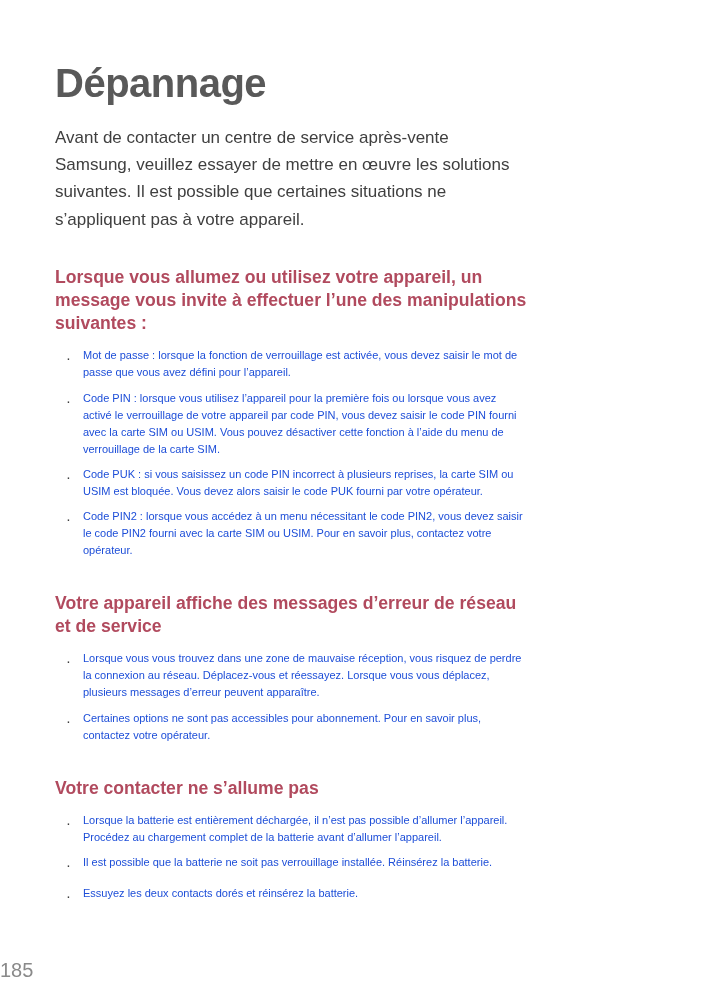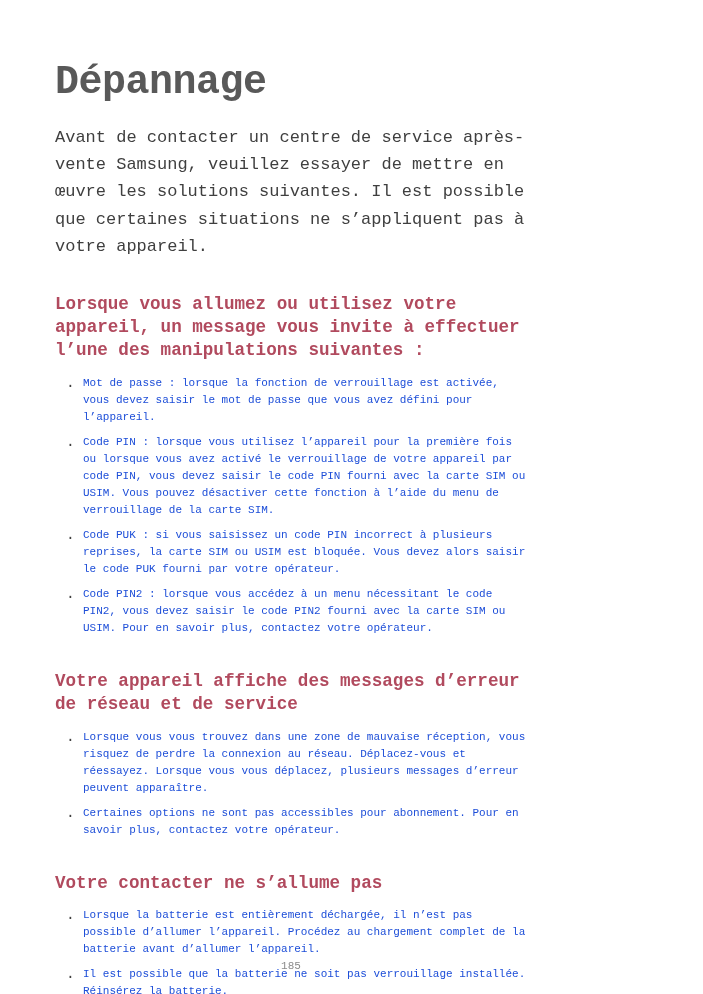--- a/index.html
+++ b/index.html
@@ -5,21 +5,21 @@
   html, body {
     margin: 0;
     padding: 0;
     background: #ffffff;
   }
   .page {
     position: relative;
     width: 582px;
     height: 994px;
     background: #ffffff;
-    font-family: Liberation Mono, monospace;
+    font-family: Liberation Sans, sans-serif;
     color: #3f3f3f;
     box-sizing: border-box;
     overflow: hidden;
   }
   .content {
     padding: 60px 55px 0 55px;
   }
   .doc-title {
     font-size: 40px;
     font-weight: bold;
@@ -63,25 +63,25 @@
     text-align: left;
   }
   .bullet-text {
     flex: 1;
     font-size: 11px;
     line-height: 1.55;
     color: #1d4ed8;
   }
   .page-number {
     position: absolute;
-    bottom: 22px;
+    bottom: 12px;
     left: 0;
     width: 100%;
-    text-align: center;
-    font-size: 11px;
+    text-align: left;
+    font-size: 20px;
     color: #8a8a8a;
   }
 </style>
 </head>
 <body>
 
 <div class="page">
   <div class="content">
 
     <h1 class="doc-title">Dépannage</h1>

